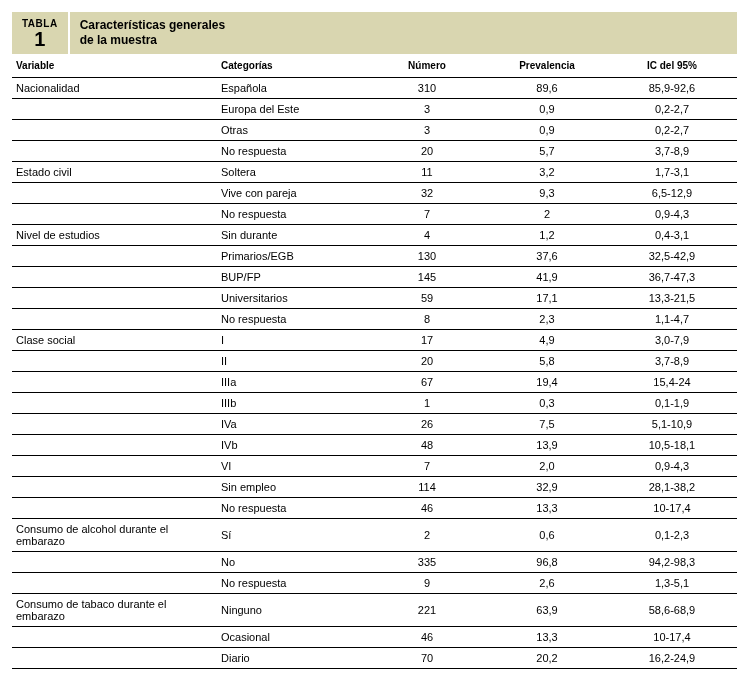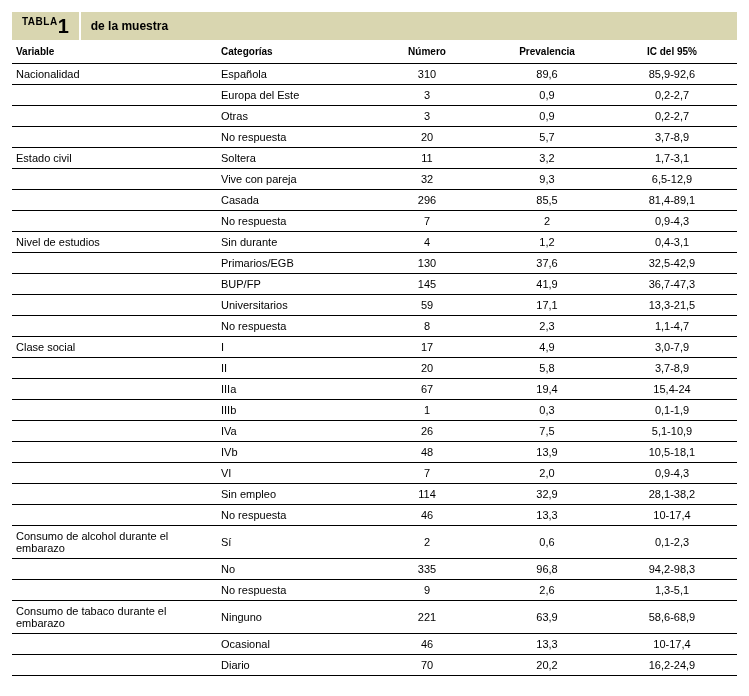--- a/index.html
+++ b/index.html
@@ -16,22 +16,23 @@
     width: 100%;
   }
   .header-row {
     display: flex;
     align-items: stretch;
     margin-bottom: 0;
   }
   .header-label {
     background: #d9d6b0;
     padding: 4px 10px 4px 10px;
+    text-align: center;
     display: flex;
-    flex-direction: row;
+    flex-direction: column;
     justify-content: center;
     border-right: 2px solid #fff;
   }
   .header-label .tabla {
     font-size: 10px;
     font-weight: bold;
     letter-spacing: 0.5px;
   }
   .header-label .num {
     font-size: 20px;
@@ -80,20 +81,21 @@
 <body>
 
 <div class="table-container">
 
   <div class="header-row">
     <div class="header-label">
       <span class="tabla">TABLA</span>
       <span class="num">1</span>
     </div>
     <div class="header-title">
+      <span>Características generales</span>
       <span>de la muestra</span>
     </div>
   </div>
 
   <table>
     <colgroup>
       <col class="col-var">
         <col class="col-cat">
         <col class="col-num">
         <col class="col-prev">
@@ -146,27 +148,20 @@
         </tr>
         <tr>
           <td></td>
           <td>Vive con pareja</td>
           <td class="center">32</td>
           <td class="center">9,3</td>
           <td class="center">6,5-12,9</td>
         </tr>
         <tr>
           <td></td>
-          <td>Casada</td>
-          <td class="center">296</td>
-          <td class="center">85,5</td>
-          <td class="center">81,4-89,1</td>
-        </tr>
-        <tr>
-          <td></td>
           <td>No respuesta</td>
           <td class="center">7</td>
           <td class="center">2</td>
           <td class="center">0,9-4,3</td>
         </tr>
         <tr>
           <td>Nivel de estudios</td>
           <td>Sin durante</td>
           <td class="center">4</td>
           <td class="center">1,2</td>

